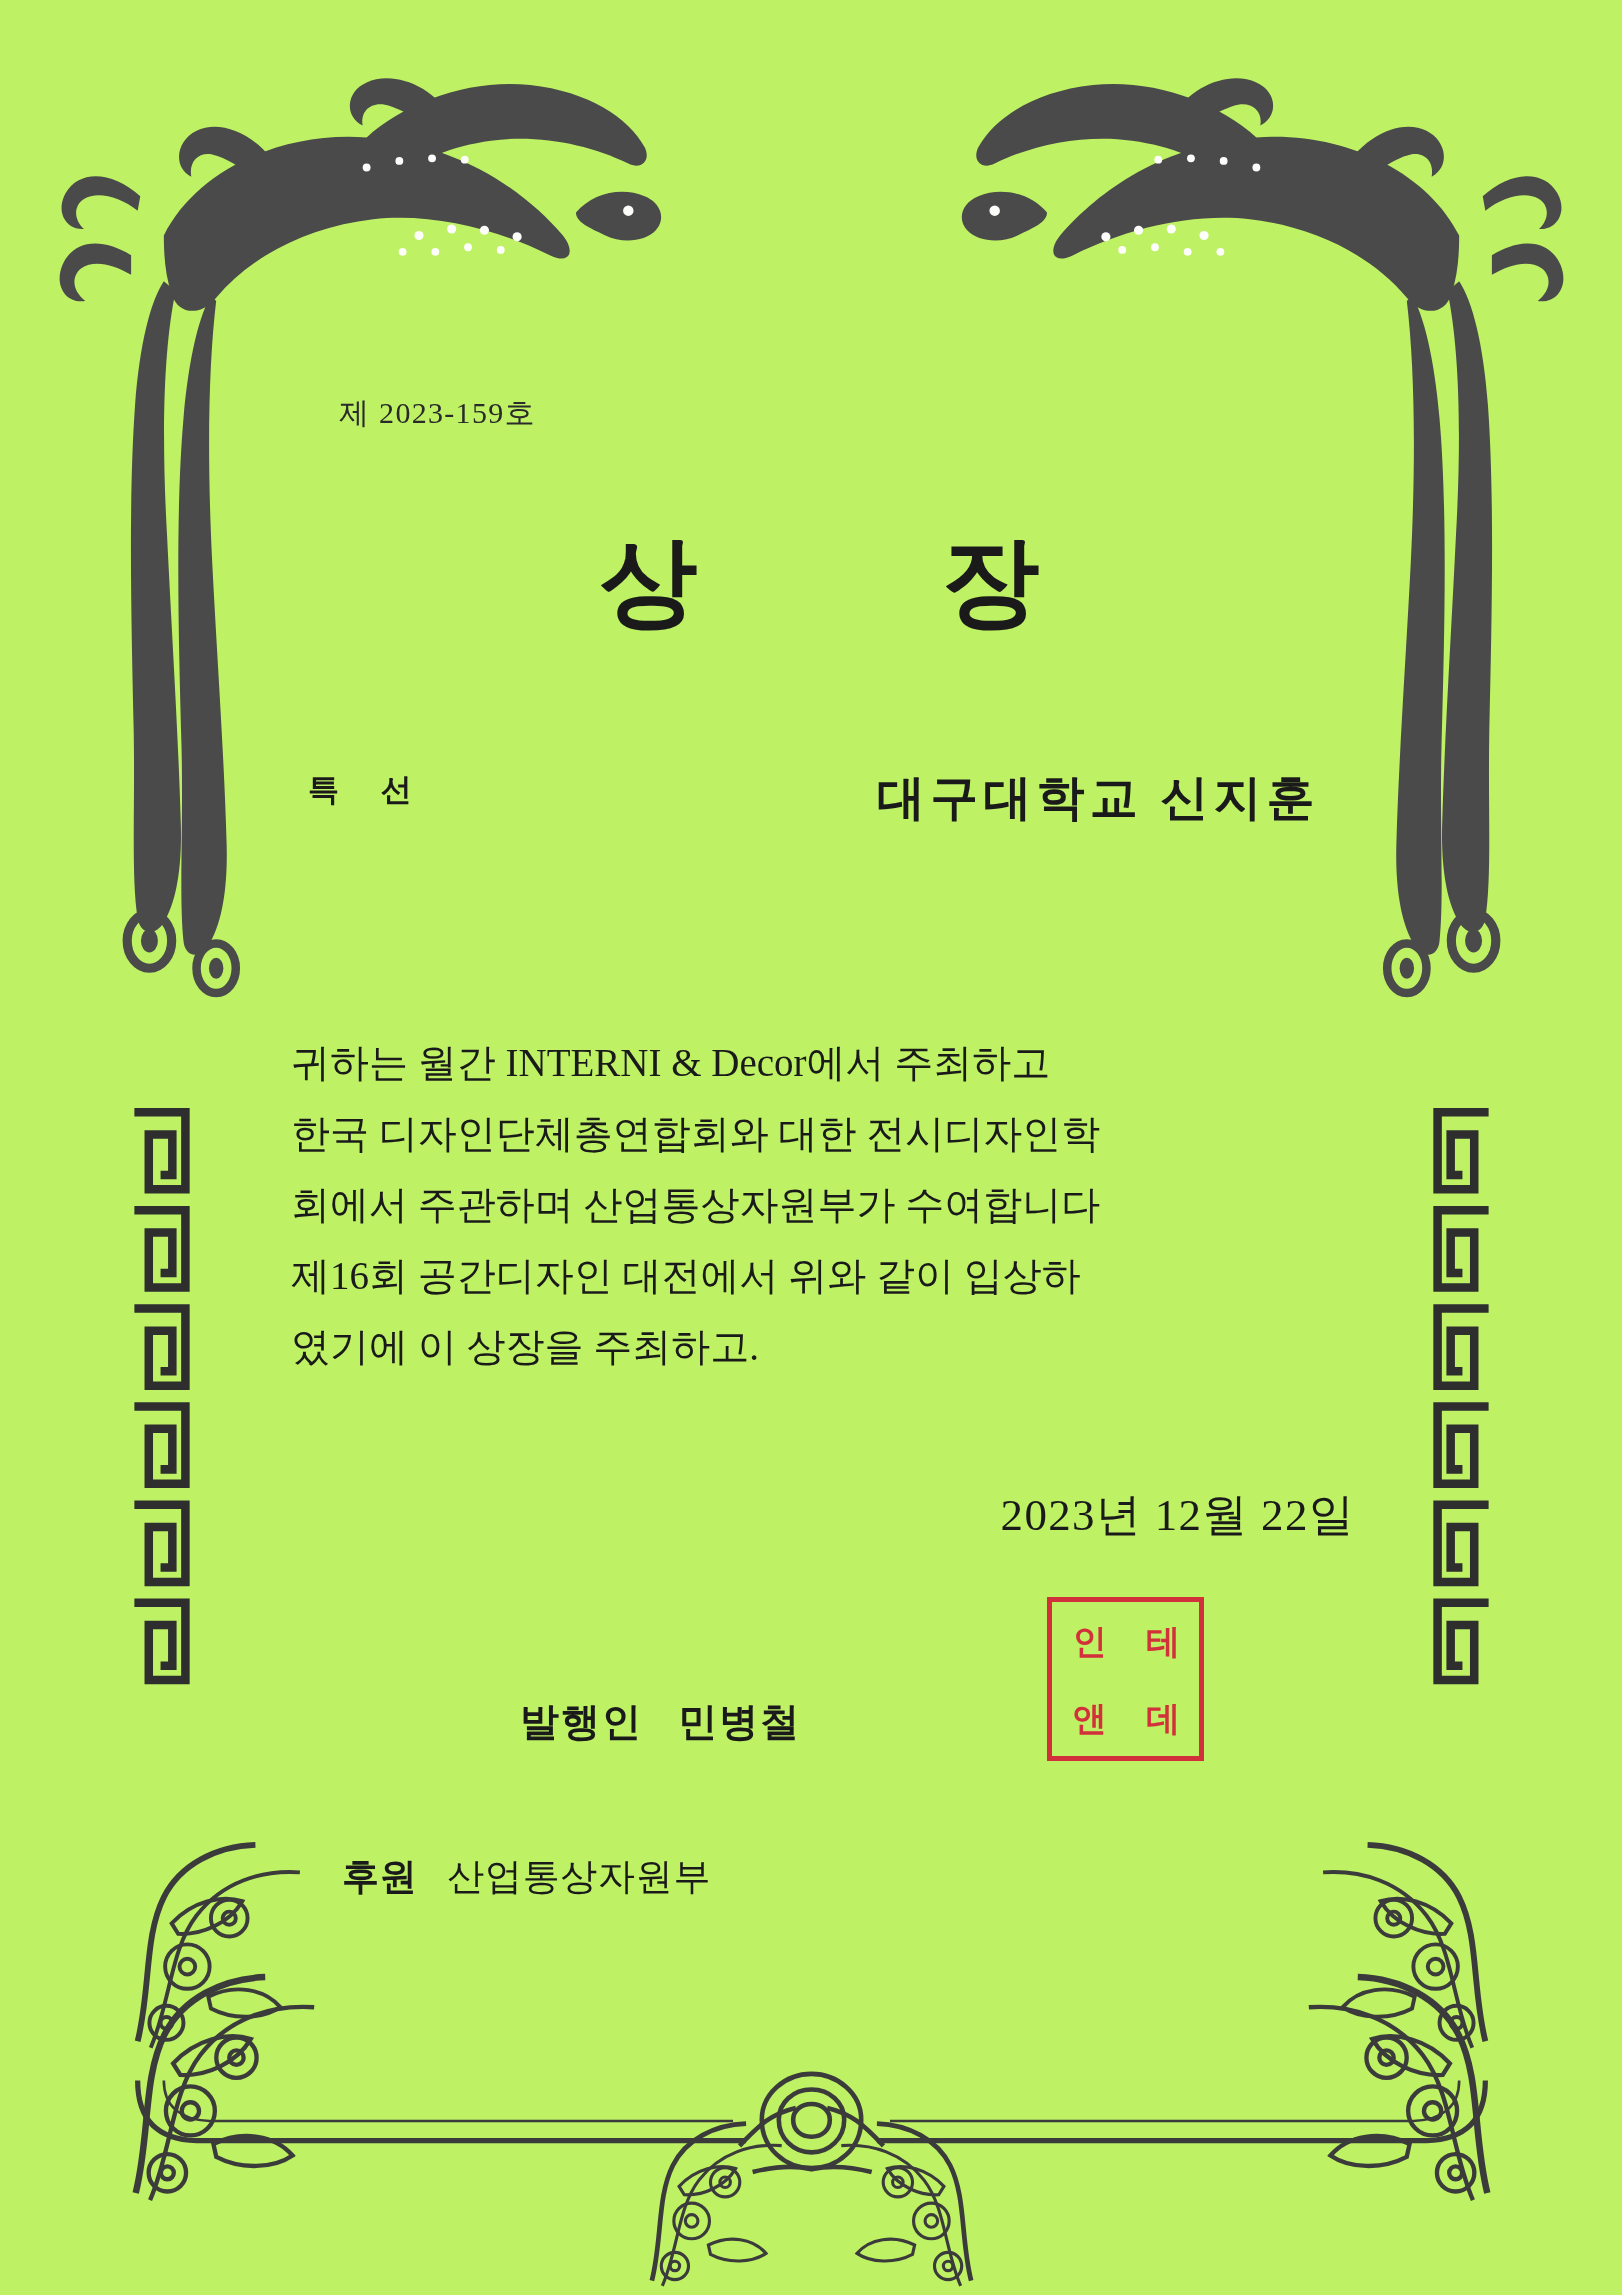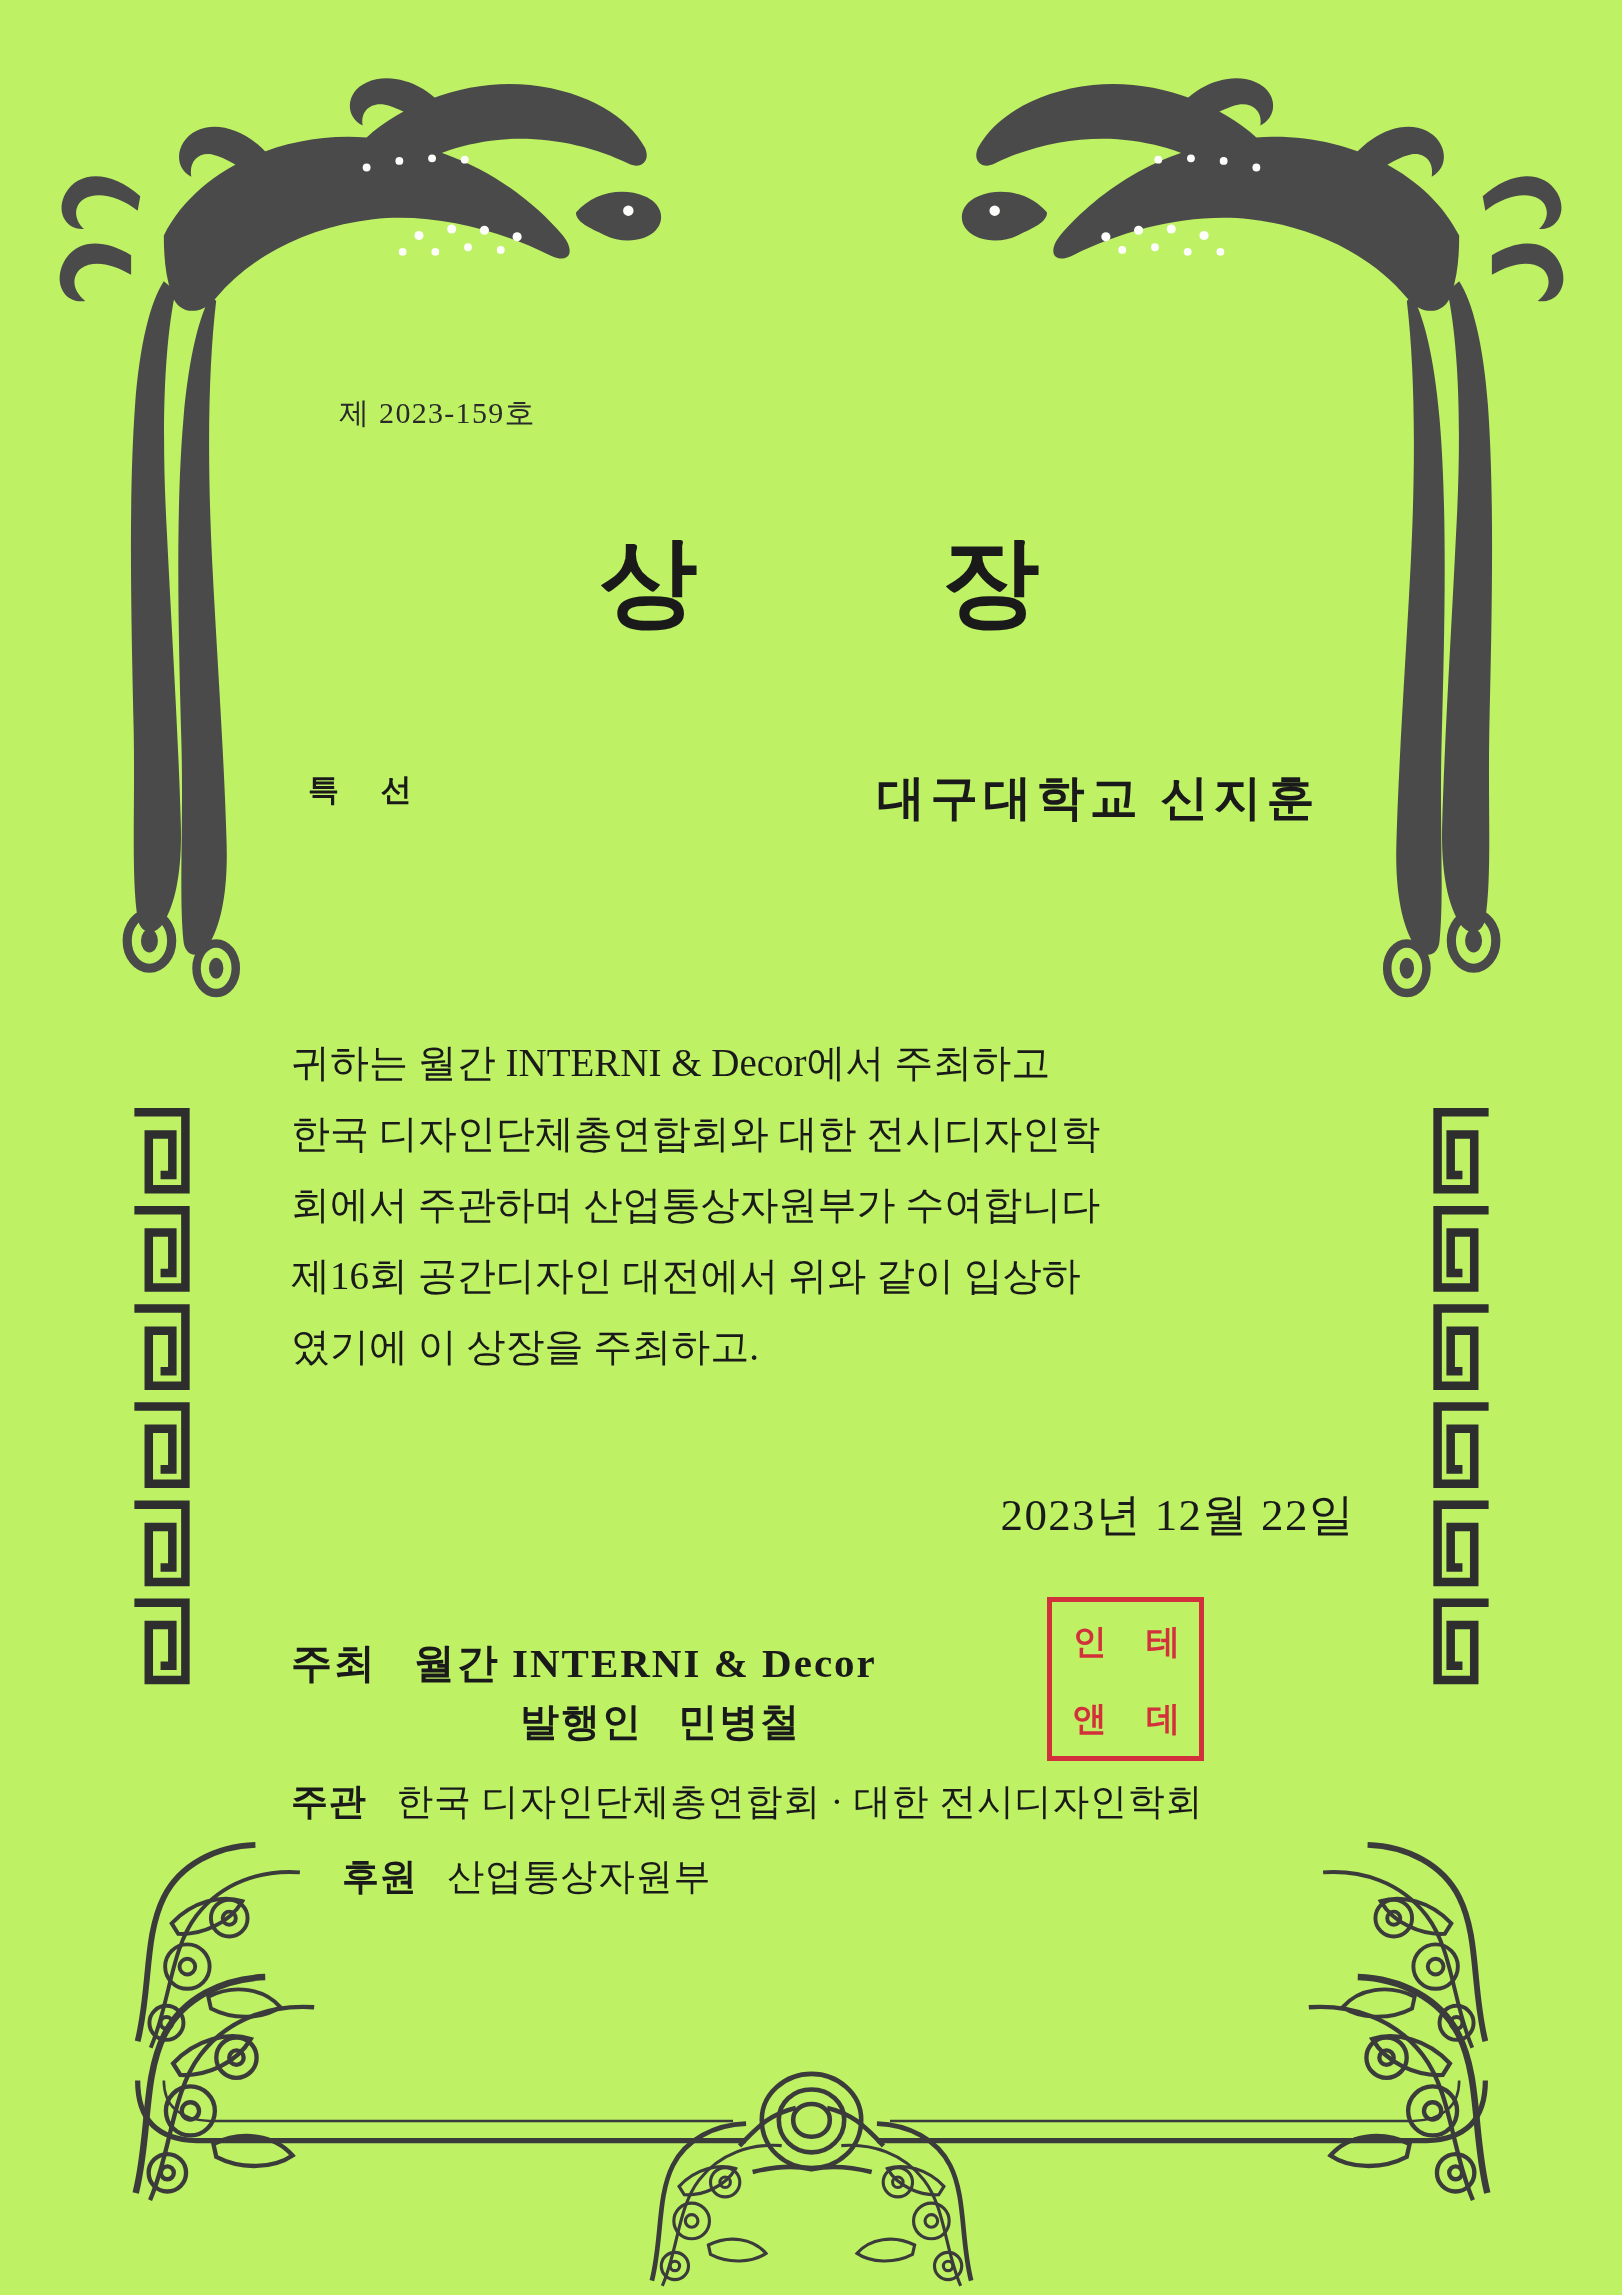--- a/index.html
+++ b/index.html
@@ -367,37 +367,27 @@
     <div id="body-text">
       <span class="ln">귀하는 월간 INTERNI &amp; Decor에서 주최하고</span>
       <span class="ln">한국 디자인단체총연합회와 대한 전시디자인학</span>
       <span class="ln">회에서 주관하며 산업통상자원부가 수여합니다</span>
       <span class="ln">제16회 공간디자인 대전에서 위와 같이 입상하</span>
       <span class="ln">였기에 이 상장을 주최하고.</span>
     </div>
 
     <div id="award-date">2023년 12월 22일</div>
 
-    <div class="credit-block" id="host-line">
-      <span>주최</span>
-      <span>&nbsp;</span>
-      <span>월간 INTERNI &amp; Decor</span>
-    </div>
 
     <div class="credit-block" id="publisher-line">
       <span>발행인</span>
       <span>&nbsp;</span>
       <span>민병철</span>
     </div>
 
-    <div class="credit-block" id="organizer-line">
-      <span class="lbl">주관</span>
-      <span>&nbsp;</span>
-      <span>한국 디자인단체총연합회 · 대한 전시디자인학회</span>
-    </div>
 
     <div class="credit-block" id="sponsor-line">
       <span class="lbl">후원</span>
       <span>&nbsp;</span>
       <span>산업통상자원부</span>
     </div>
 
     <div id="seal">
       <span>인</span>
       <span>테</span>

